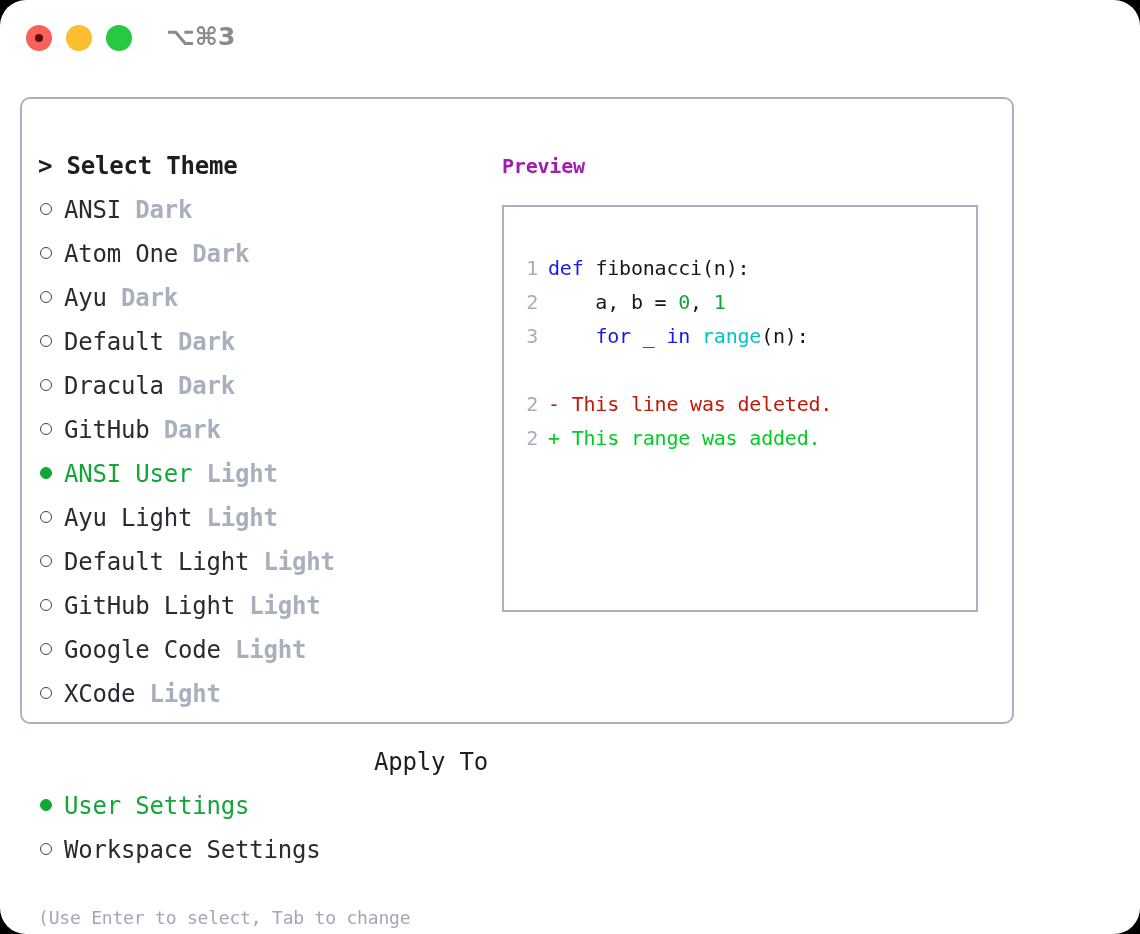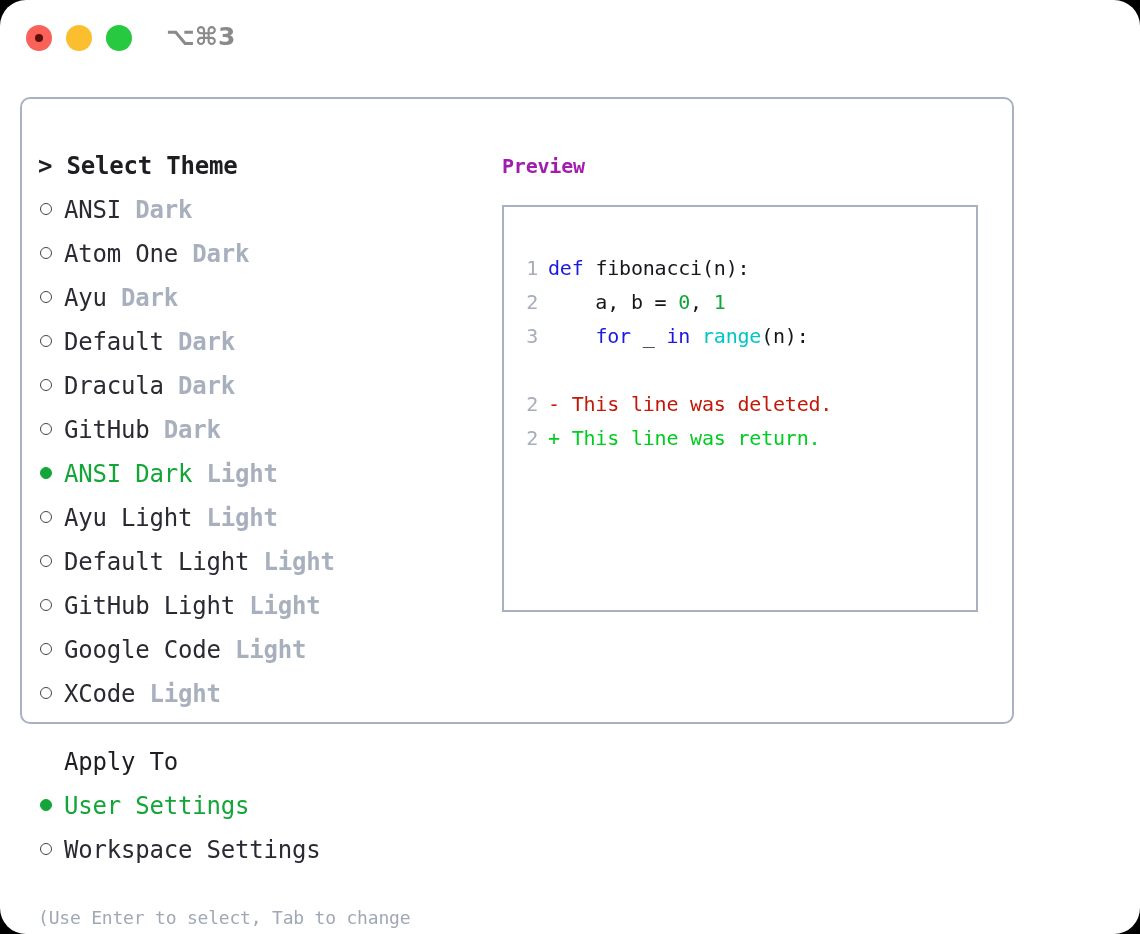--- a/index.html
+++ b/index.html
@@ -142,21 +142,21 @@
   .opt-label { color: #2a2a33; }
   .opt-row.selected .opt-label { color: #13a538; }
   .opt-suffix { color: #a8b0bd; font-weight: bold; }
 
   .caret {
     display: inline-block;
     width: 26px;
     flex: 0 0 26px;
   }
 
-  .apply-block { margin-top: 34px; }
+  .apply-block { margin-top: 34px; text-align: right; }
 
   .hint {
     margin-top: 34px;
     font-size: 18px;
     line-height: 34px;
     color: #a0a8b6;
     width: 418px;
     letter-spacing: -0.2px;
   }
 
@@ -238,21 +238,21 @@
 
         <div class="section-header focused"><span>&gt;</span><span>&nbsp;</span><span>Select Theme</span></div>
 
         <div id="theme-items">
             <div class="opt-row"><span class="marker"><span class="circ"></span></span><span class="opt-label">ANSI</span><span> </span><span class="opt-suffix">Dark</span></div>
             <div class="opt-row"><span class="marker"><span class="circ"></span></span><span class="opt-label">Atom One</span><span> </span><span class="opt-suffix">Dark</span></div>
             <div class="opt-row"><span class="marker"><span class="circ"></span></span><span class="opt-label">Ayu</span><span> </span><span class="opt-suffix">Dark</span></div>
             <div class="opt-row"><span class="marker"><span class="circ"></span></span><span class="opt-label">Default</span><span> </span><span class="opt-suffix">Dark</span></div>
             <div class="opt-row"><span class="marker"><span class="circ"></span></span><span class="opt-label">Dracula</span><span> </span><span class="opt-suffix">Dark</span></div>
             <div class="opt-row"><span class="marker"><span class="circ"></span></span><span class="opt-label">GitHub</span><span> </span><span class="opt-suffix">Dark</span></div>
-            <div class="opt-row selected"><span class="marker"><span class="circ"></span></span><span class="opt-label">ANSI Dark</span><span> </span><span class="opt-suffix">Light</span></div>
+            <div class="opt-row selected"><span class="marker"><span class="circ"></span></span><span class="opt-label">ANSI User</span><span> </span><span class="opt-suffix">Light</span></div>
             <div class="opt-row"><span class="marker"><span class="circ"></span></span><span class="opt-label">Ayu Light</span><span> </span><span class="opt-suffix">Light</span></div>
             <div class="opt-row"><span class="marker"><span class="circ"></span></span><span class="opt-label">Default Light</span><span> </span><span class="opt-suffix">Light</span></div>
             <div class="opt-row"><span class="marker"><span class="circ"></span></span><span class="opt-label">GitHub Light</span><span> </span><span class="opt-suffix">Light</span></div>
             <div class="opt-row"><span class="marker"><span class="circ"></span></span><span class="opt-label">Google Code</span><span> </span><span class="opt-suffix">Light</span></div>
             <div class="opt-row"><span class="marker"><span class="circ"></span></span><span class="opt-label">XCode</span><span> </span><span class="opt-suffix">Light</span></div>
           </div>
 
         <div class="apply-block">
           <div class="section-header unfocused"><span class="caret"></span><span>Apply To</span></div>
           <div id="apply-items">
@@ -270,21 +270,21 @@
         <div class="codebox">
           <div class="code-inner">
             <div id="code-lines">
                 <div class="code-line"><span class="lnum">1</span><span class="tok-kw">def </span><span class="tok-plain">fibonacci(n):</span></div>
                 <div class="code-line"><span class="lnum">2</span><span class="tok-plain">    a, b = </span><span class="tok-num">0</span><span class="tok-plain">, </span><span class="tok-num">1</span></div>
                 <div class="code-line"><span class="lnum">3</span><span class="tok-plain">    </span><span class="tok-kw">for</span><span class="tok-plain"> _ </span><span class="tok-kw">in</span><span class="tok-plain"> </span><span class="tok-fn">range</span><span class="tok-plain">(n):</span></div>
               </div>
             <div class="diff-gap"></div>
             <div id="diff-lines">
                 <div class="code-line"><span class="lnum">2</span><span class="diff-del">- This line was deleted.</span></div>
-                <div class="code-line"><span class="lnum">2</span><span class="diff-add">+ This line was return.</span></div>
+                <div class="code-line"><span class="lnum">2</span><span class="diff-add">+ This range was added.</span></div>
               </div>
           </div>
         </div>
       </div>
 
     </div>
   </div>
 </div>
 
 </body></html>

